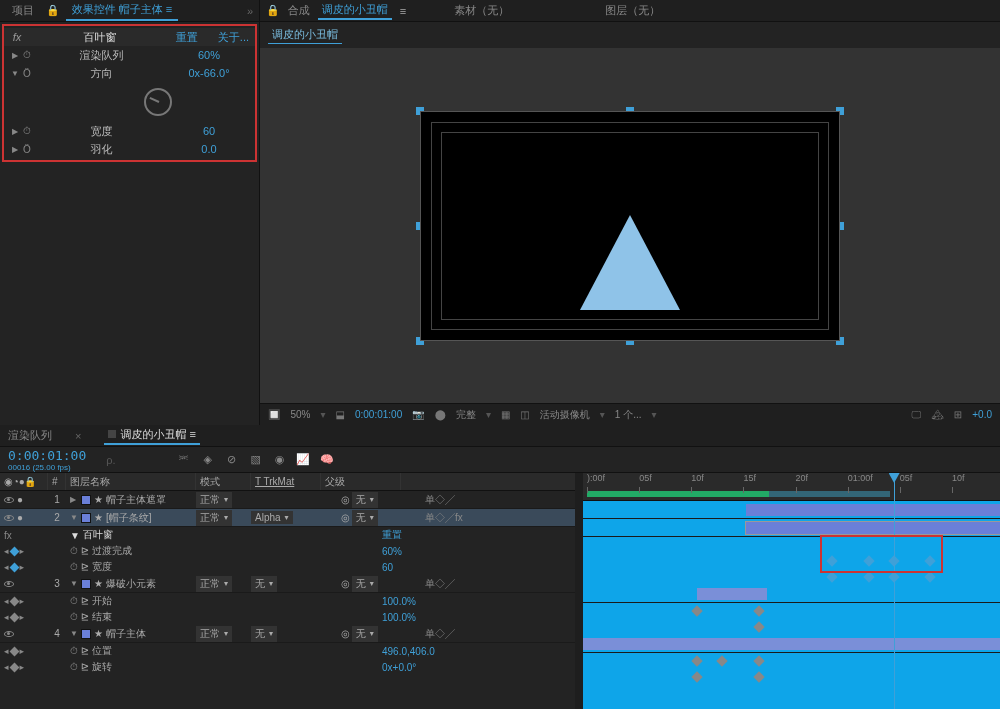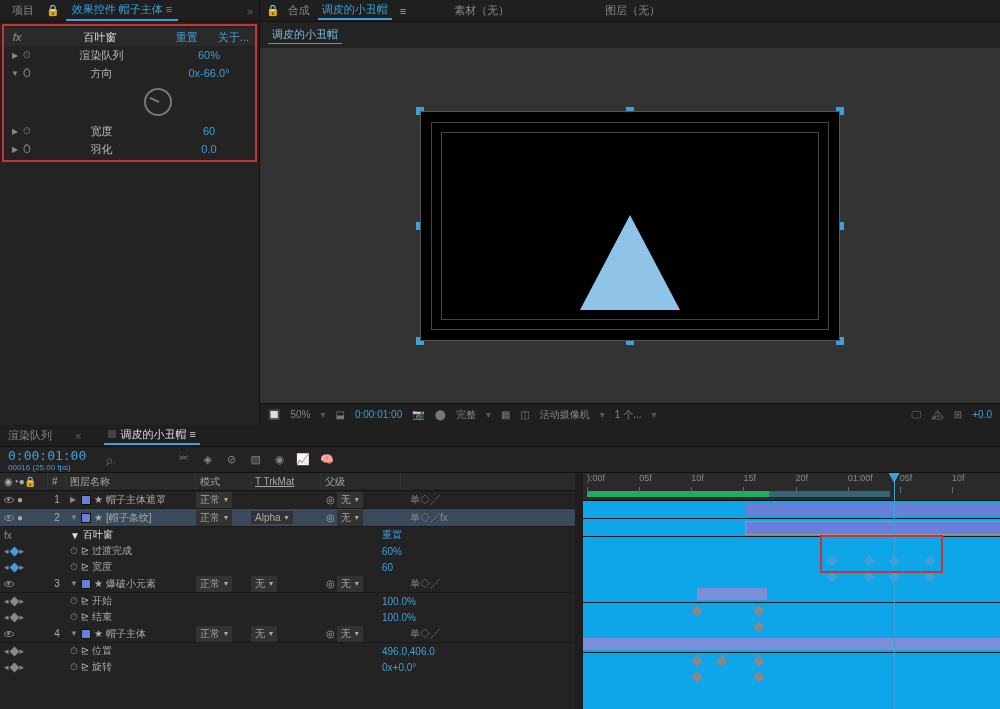--- a/index.html
+++ b/index.html
@@ -81,21 +81,21 @@
 .ch.lname { width: 130px; } .ch.mode { width: 55px; }
 .ch.trk { width: 70px; text-decoration: underline; } .ch.parent { width: 80px; }
 .ch.sw { flex: 1; }
 
 .layer-row { display: flex; align-items: center; height: 18px; border-bottom: 1px solid #1a1a1a; font-size: 10px; }
 .layer-row.selected { background: #3a4a5a; }
 .layer-row .vis { width: 48px; display: flex; gap: 3px; padding: 0 4px; align-items: center; }
 .layer-row .idx { width: 18px; text-align: center; color: #aaa; }
 .layer-row .lname { width: 130px; display: flex; align-items: center; gap: 3px; padding-left: 4px; }
 .layer-row .mode { width: 55px; }
-.layer-row .trk { width: 75px; text-decoration: underline; }
+.layer-row .trk { width: 90px; text-decoration: underline; }
 .layer-row .parent { width: 80px; display: flex; align-items: center; gap: 2px; }
 .layer-row .sw { flex: 1; display: flex; align-items: center; gap: 4px; padding-left: 4px; color: #888; }
 .layer-row .color-chip { width: 10px; height: 10px; background: #6a7fd8; border: 1px solid #111; }
 .layer-row .star { color: #aaa; }
 .layer-row .twirl { width: 8px; font-size: 8px; color: #888; }
 .dd { background: #333; padding: 1px 4px; color: #aaa; font-size: 10px; display: inline-flex; align-items: center; gap: 4px; }
 .dd .arrow { font-size: 8px; }
 
 .prop-row { display: flex; align-items: center; height: 16px; font-size: 10px; }
 .prop-row .kf { width: 48px; display: flex; gap: 2px; padding: 0 4px; align-items: center; color: #888; }

